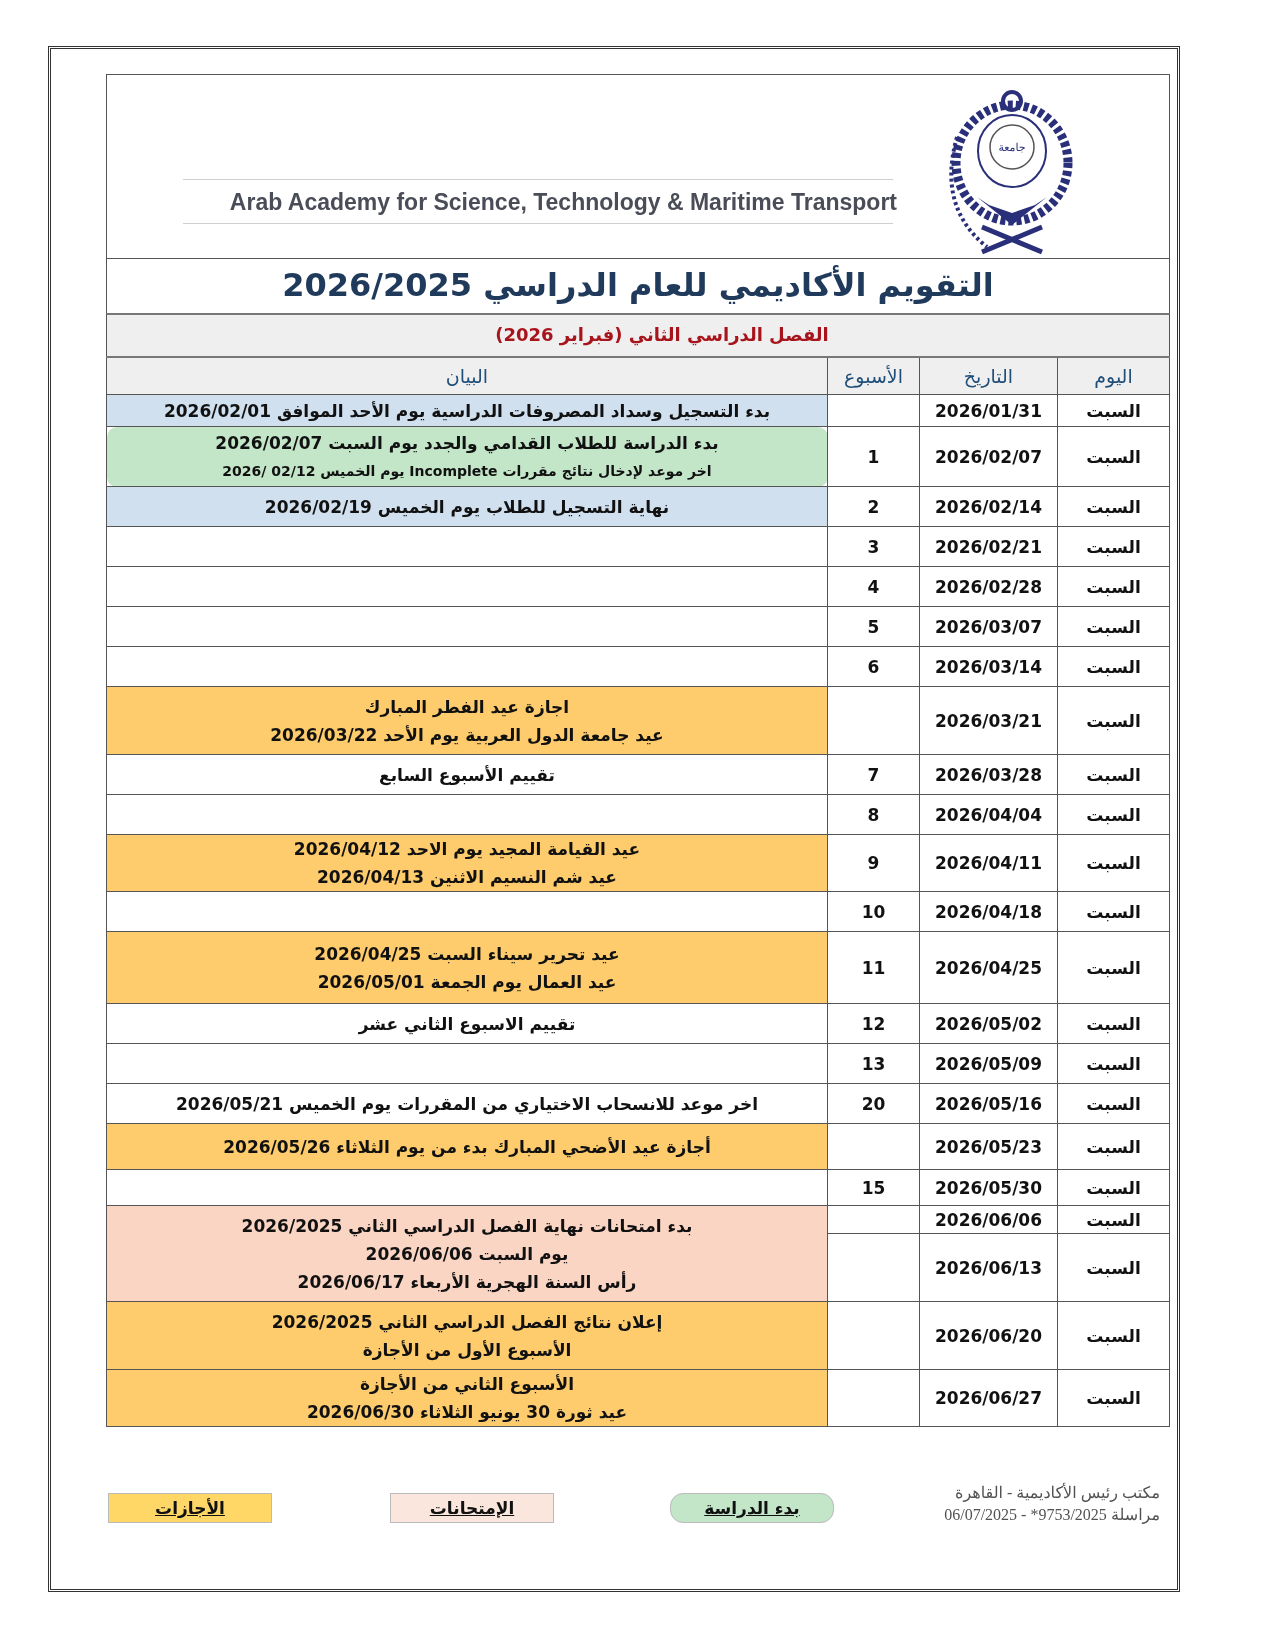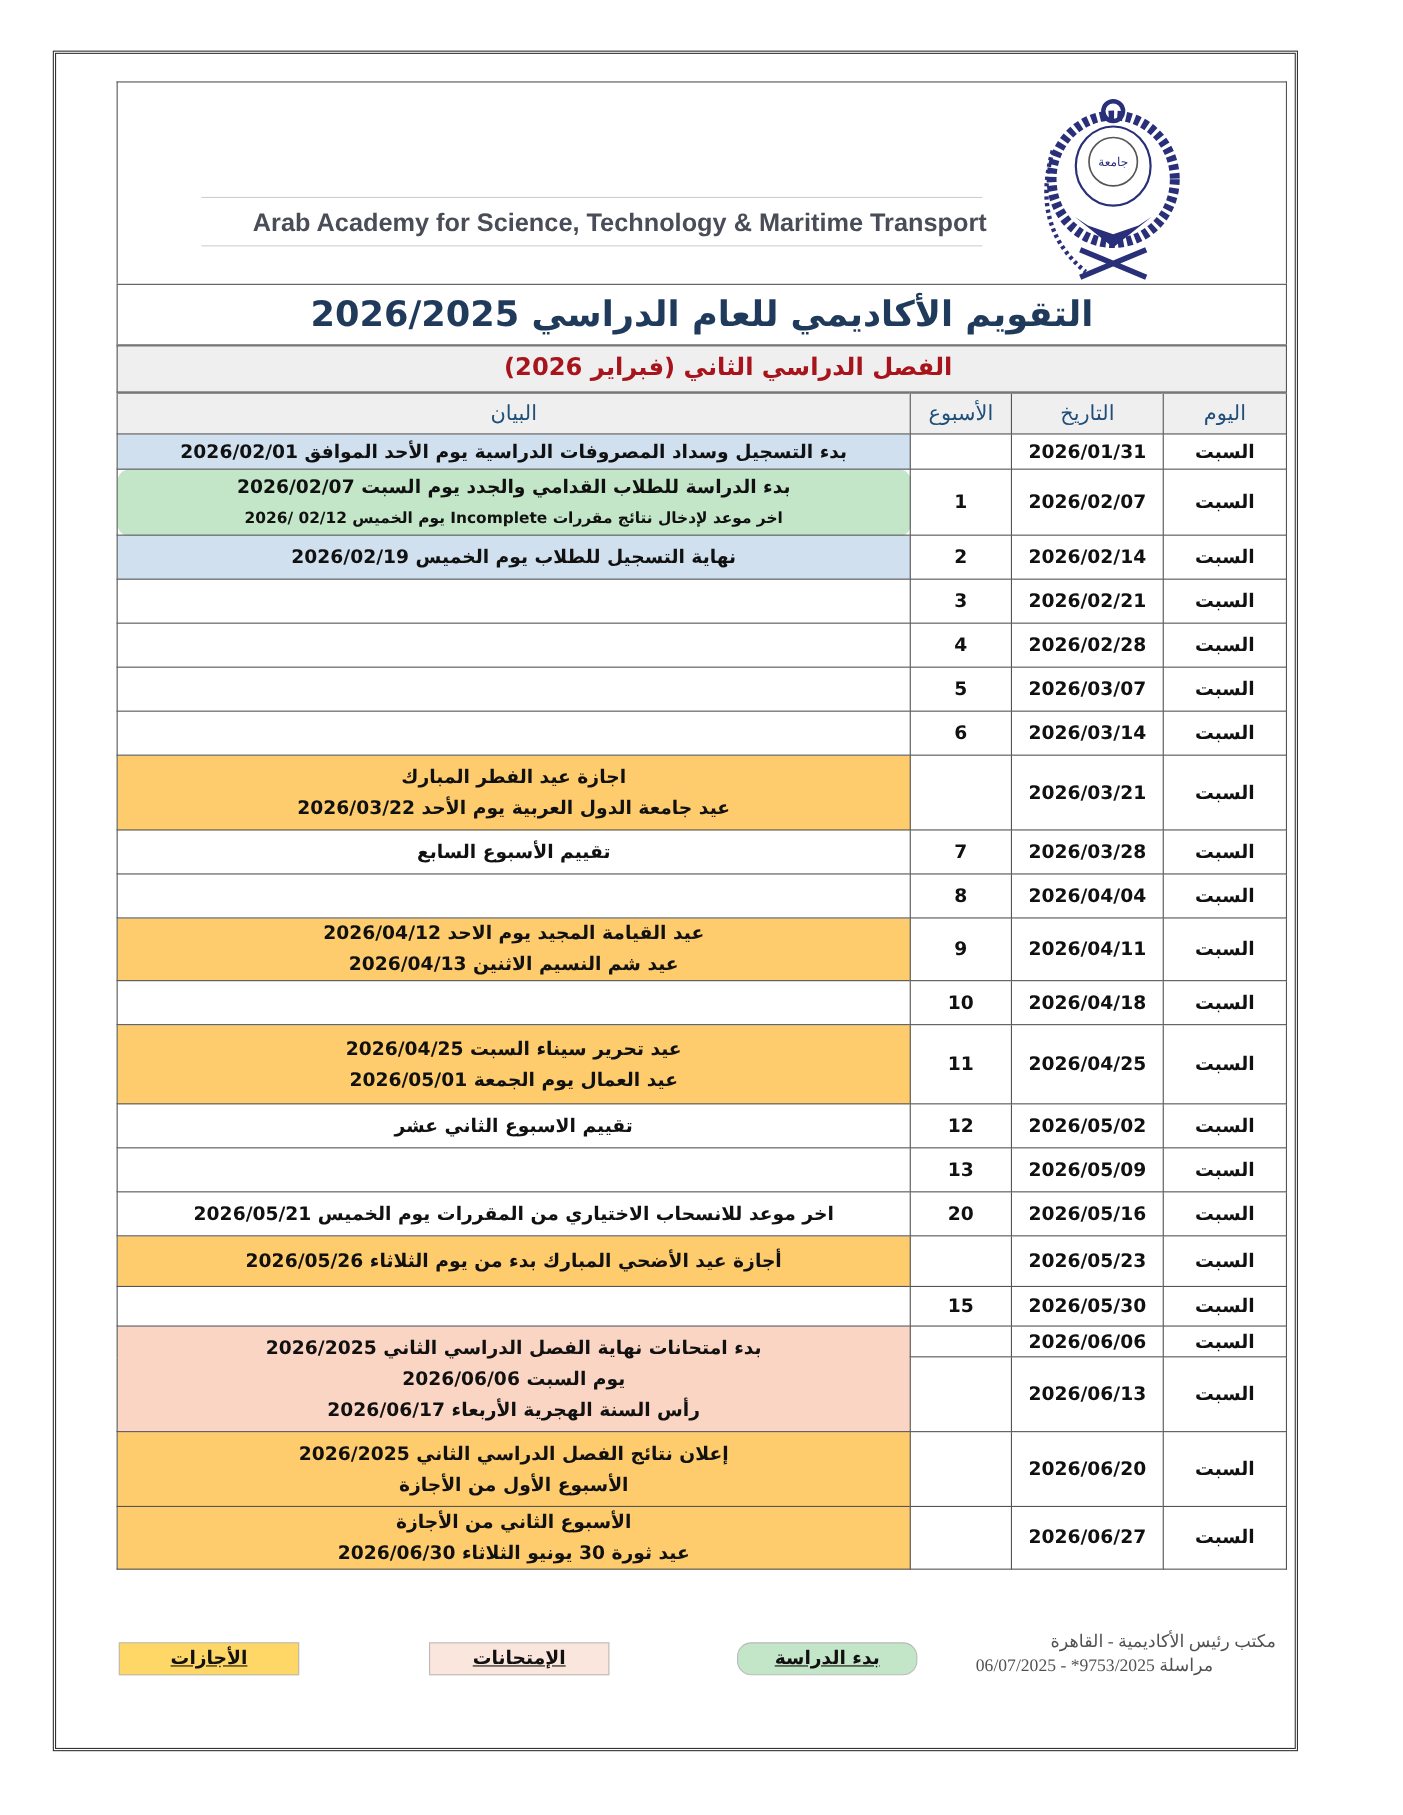--- a/index.html
+++ b/index.html
@@ -5,21 +5,21 @@
   html, body { margin: 0; padding: 0; background: #ffffff; }
   body { width: 1275px; height: 1650px; position: relative; font-family: "DejaVu Sans", sans-serif; color: #111; overflow: hidden; }
   .page-frame { position: absolute; left: 48px; top: 46px; width: 1132px; height: 1546px; border: 3px double #333; box-sizing: border-box; }
   .header-box { position: absolute; left: 106px; top: 74px; width: 1064px; height: 184px; border: 1px solid #555; border-bottom: none; box-sizing: border-box; background: #fff; }
   .logo-ar { position: absolute; left: 76px; top: 48px; width: 710px; font-family: "DejaVu Serif", serif; font-size: 40px; color: #6b6f7c; direction: rtl; text-align: center; letter-spacing: 1px; text-shadow: 1px 1px 0 #aaa; }
   .logo-rule { position: absolute; left: 76px; width: 710px; height: 1px; background: #cfcfcf; }
   .logo-en { position: absolute; left: 80px; top: 114px; width: 710px; font-family: "Liberation Sans", sans-serif; font-weight: bold; font-size: 23px; color: #4a4d57; text-align: right; }
   .emblem { position: absolute; left: 800px; top: 12px; width: 190px; height: 168px; }
 
   .title-row { position: absolute; left: 106px; top: 258px; width: 1064px; height: 56px; border: 1px solid #555; box-sizing: border-box; background: #fff; text-align: center; direction: rtl; font-weight: bold; font-size: 32px; color: #1f3a5a; line-height: 52px; }
-  .subtitle-row { position: absolute; left: 106px; top: 313px; width: 1064px; height: 44px; border: 1px solid #555; border-top: 2px solid #777; box-sizing: border-box; background: #efefef; text-align: center; direction: rtl; font-weight: bold; font-size: 22px; color: #a8141c; line-height: 40px; padding-left: 48px; }
+  .subtitle-row { position: absolute; left: 106px; top: 313px; width: 1064px; height: 44px; border: 1px solid #555; border-top: 2px solid #777; box-sizing: border-box; background: #efefef; text-align: center; direction: rtl; font-weight: bold; font-size: 18px; color: #a8141c; line-height: 40px; padding-left: 48px; }
 
   table.cal { position: absolute; left: 106px; top: 356px; width: 1064px; border-collapse: collapse; direction: rtl; table-layout: fixed; }
   table.cal th, table.cal td { border: 1px solid #555; padding: 0 6px; text-align: center; vertical-align: middle; }
   table.cal th { background: #efefef; color: #1f4e79; font-weight: normal; font-size: 19px; height: 36px; border-top: 2px solid #777; }
   table.cal td { font-size: 17px; font-weight: bold; background: #fff; }
   td.day { font-size: 17px; }
   td.date { font-size: 17px; }
   td.week { font-size: 19px; }
   td.desc { line-height: 28px; font-size: 17px; }
   td.desc .line-sm { font-size: 14px; }
@@ -241,14 +241,14 @@
       </tr>
     </tbody>
 </table>
 
 <div class="legend lg-hol">الأجازات</div>
 <div class="legend lg-exam">الإمتحانات</div>
 <div class="legend lg-start">بدء الدراسة</div>
 
 <div class="stamp">
   <div style="text-align:right">مكتب رئيس الأكاديمية - القاهرة</div>
-  <div style="text-align:center">مراسلة 9753/2025* - 06/07/2025</div>
+  <div style="text-align:right">مراسلة 9753/2025* - 06/07/2025</div>
 </div>
 
 </body></html>

